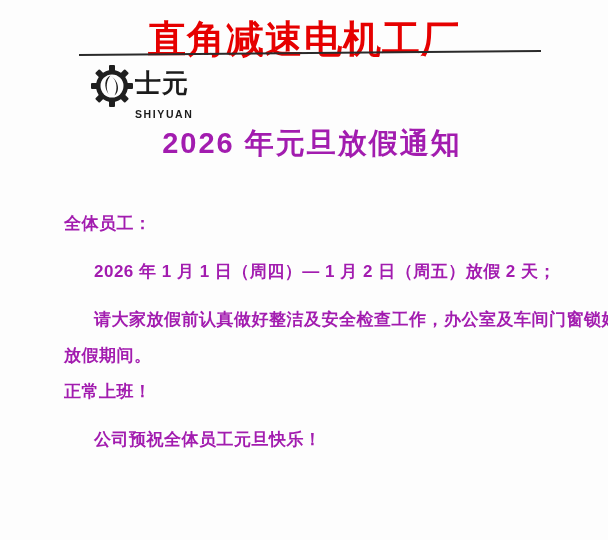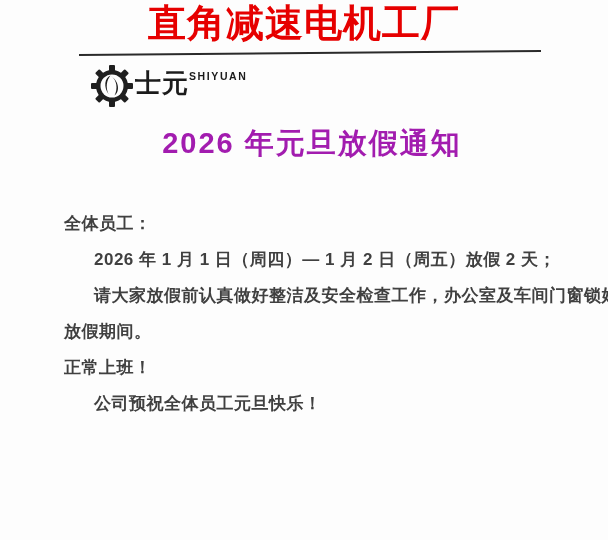--- a/index.html
+++ b/index.html
@@ -12,21 +12,21 @@
     position: relative;
     width: 608px;
     height: 540px;
     background: #fdfdfd;
     overflow: hidden;
     color: #1d1d1d;
   }
   
   .banner-title {
     position: absolute;
-    top: 2px;
+    top: 18px;
     left: 0;
     width: 100%;
     margin: 0;
     text-align: center;
     font-size: 38px;
     line-height: 42px;
     font-weight: 900;
     letter-spacing: 1px;
     color: #e60000;
     white-space: nowrap;
@@ -49,39 +49,39 @@
     display: flex;
     align-items: flex-start;
   }
   .logo .gear {
     width: 44px;
     height: 44px;
     display: inline-block;
   }
   .logo-text {
     display: flex;
-    flex-direction: row;
+    flex-direction: column;
     margin-left: 1px;
     margin-top: 6px;
   }
   .logo-cn {
     font-size: 26px;
     line-height: 26px;
     font-weight: 900;
     color: #1b1b1b;
     letter-spacing: 1px;
     white-space: nowrap;
   }
   .logo-en {
     font-size: 10.5px;
     line-height: 12px;
     font-weight: 800;
     letter-spacing: 1.6px;
     color: #1b1b1b;
-    margin-top: 0px;
+    margin-top: 12px;
     white-space: nowrap;
   }
   
   .notice-title {
     position: absolute;
     top: 126px;
     left: 8px;
     width: 100%;
     margin: 0;
     text-align: center;
@@ -98,24 +98,24 @@
     top: 206px;
     left: 64px;
     width: 494px;
   }
   .notice-body p {
     margin: 0;
     font-size: 17px;
     line-height: 36px;
     font-weight: 600;
     letter-spacing: 0.5px;
-    color: #404040;
+    color: #a21caf;
     white-space: nowrap;
   }
-  .notice-body p.indent { text-indent: 30px; }
+  .notice-body p.indent { text-indent: 30px; margin-top: 12px; }
   .notice-body p.bold   { font-weight: 800; }
   .notice-body p.gap    { margin-top: 6px; }
 </style>
 </head>
 <body>
 
 <div class="page">
 
   <h1 class="banner-title">直角减速电机工厂</h1>
 

